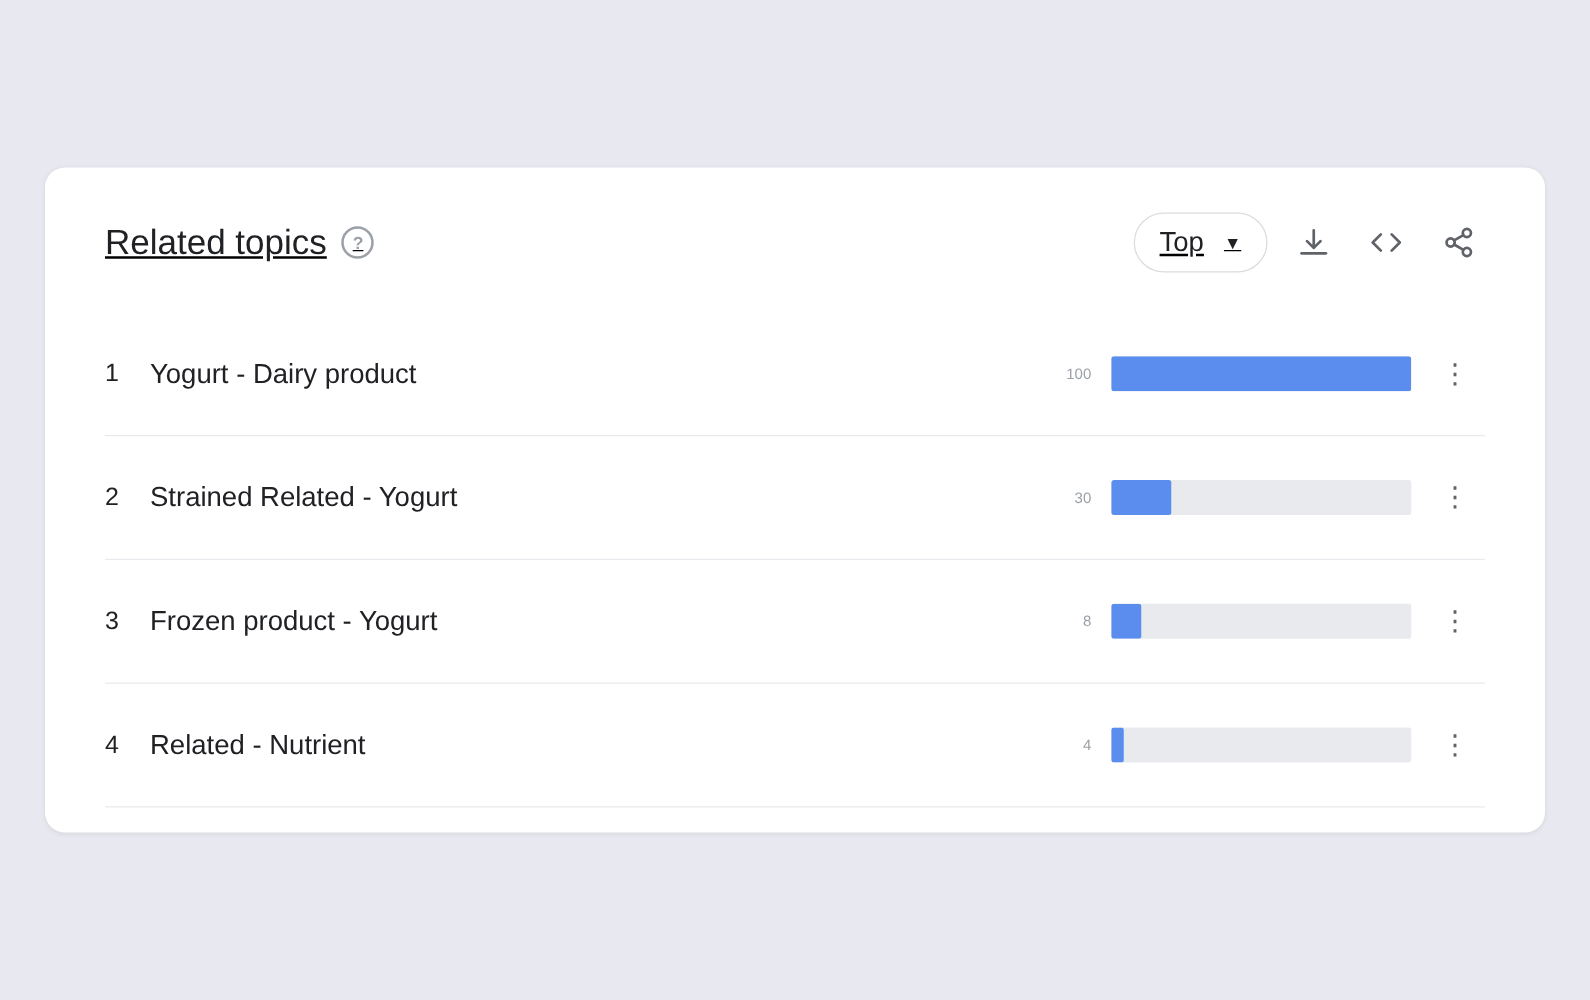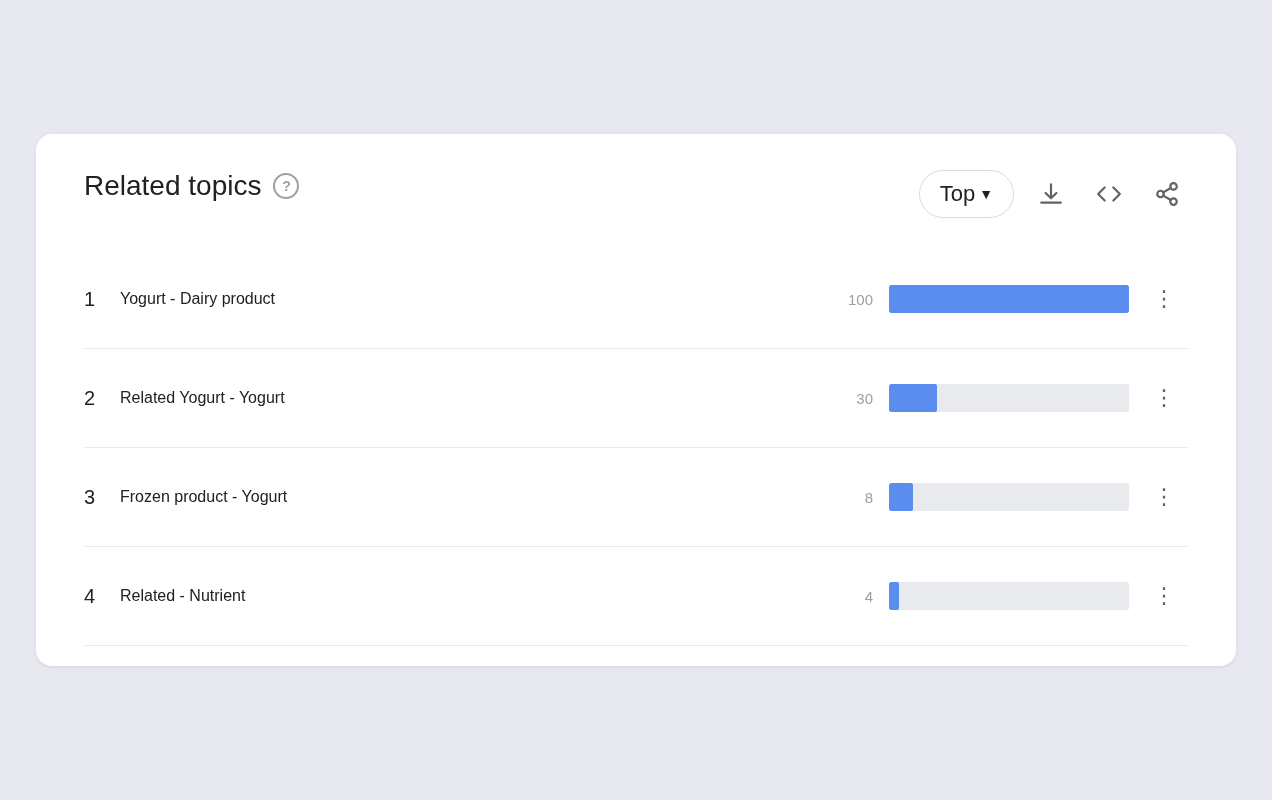--- a/index.html
+++ b/index.html
@@ -20,23 +20,24 @@
     .card {
       background: #ffffff;
       border-radius: 16px;
       width: 1200px;
       padding: 36px 48px 20px 48px;
       box-shadow: 0 1px 4px rgba(0,0,0,0.08);
     }
 
     .header {
       display: flex;
-      align-items: flex-start;
+      align-items: center;
       justify-content: space-between;
       margin-bottom: 32px;
+      text-decoration: underline;
     }
 
     .header-left {
       display: flex;
       align-items: center;
       gap: 12px;
     }
 
     .title {
       font-size: 28px;
@@ -62,21 +63,21 @@
 
     .header-right {
       display: flex;
       align-items: center;
       gap: 16px;
     }
 
     .dropdown-btn {
       display: flex;
       align-items: center;
-      gap: 4px;
+      gap: 16px;
       padding: 10px 20px;
       border: 1.5px solid #dadce0;
       border-radius: 24px;
       background: #fff;
       font-size: 22px;
       font-weight: 400;
       color: #202124;
       cursor: pointer;
       letter-spacing: 0;
     }
@@ -116,28 +117,28 @@
 
     .row-num {
       font-size: 20px;
       color: #202124;
       width: 36px;
       flex-shrink: 0;
       font-weight: 400;
     }
 
     .row-label {
-      font-size: 16px;
+      font-size: 22px;
       color: #202124;
       font-weight: 400;
       flex: 1;
     }
 
     .row-value {
-      font-size: 15px;
+      font-size: 12px;
       color: #9aa0a6;
       width: 60px;
       text-align: right;
       margin-right: 16px;
       flex-shrink: 0;
     }
 
     .bar-container {
       width: 240px;
       height: 28px;
@@ -214,21 +215,21 @@
       <span class="row-num">1</span>
       <span class="row-label">Yogurt - Dairy product</span>
       <span class="row-value">100</span>
       <div class="bar-container">
         <div class="bar-fill" style="width:100%; background:#5b8def;"></div>
       </div>
       <button class="more-btn">⋮</button>
     </div>
       <div class="row">
       <span class="row-num">2</span>
-      <span class="row-label">Related Yogurt - Yogurt</span>
+      <span class="row-label">Strained Related - Yogurt</span>
       <span class="row-value">30</span>
       <div class="bar-container">
         <div class="bar-fill" style="width:20%; background:#5b8def;"></div>
       </div>
       <button class="more-btn">⋮</button>
     </div>
       <div class="row">
       <span class="row-num">3</span>
       <span class="row-label">Frozen product - Yogurt</span>
       <span class="row-value">8</span>

